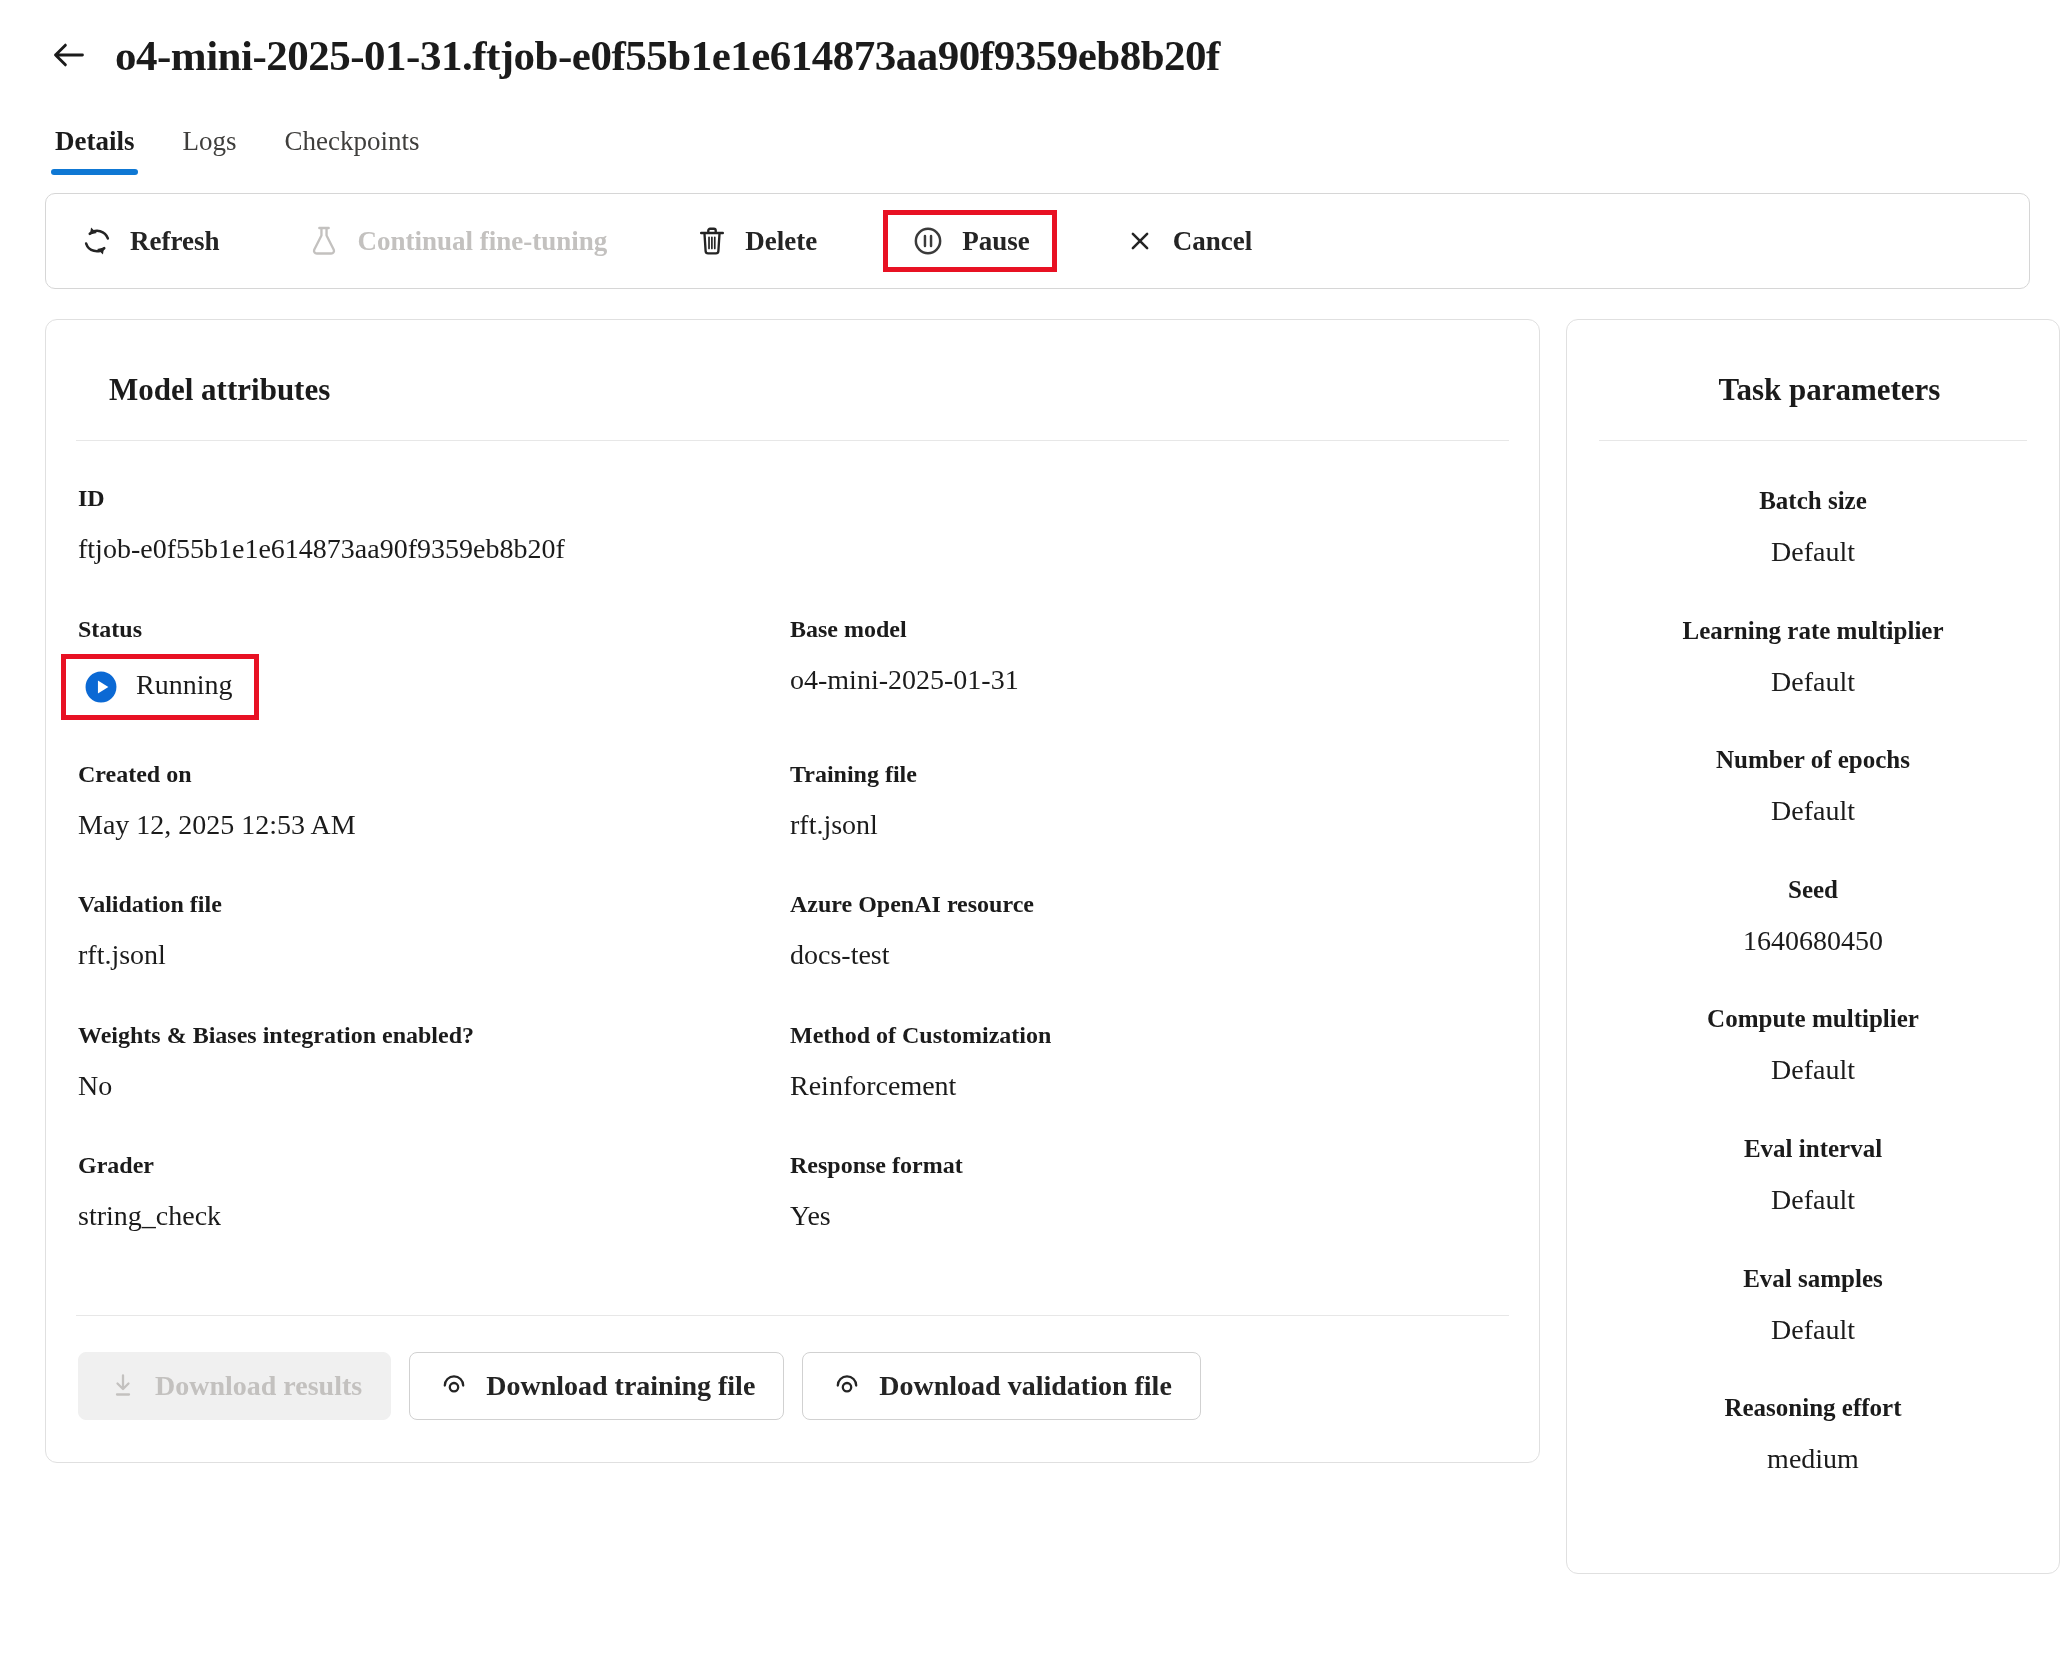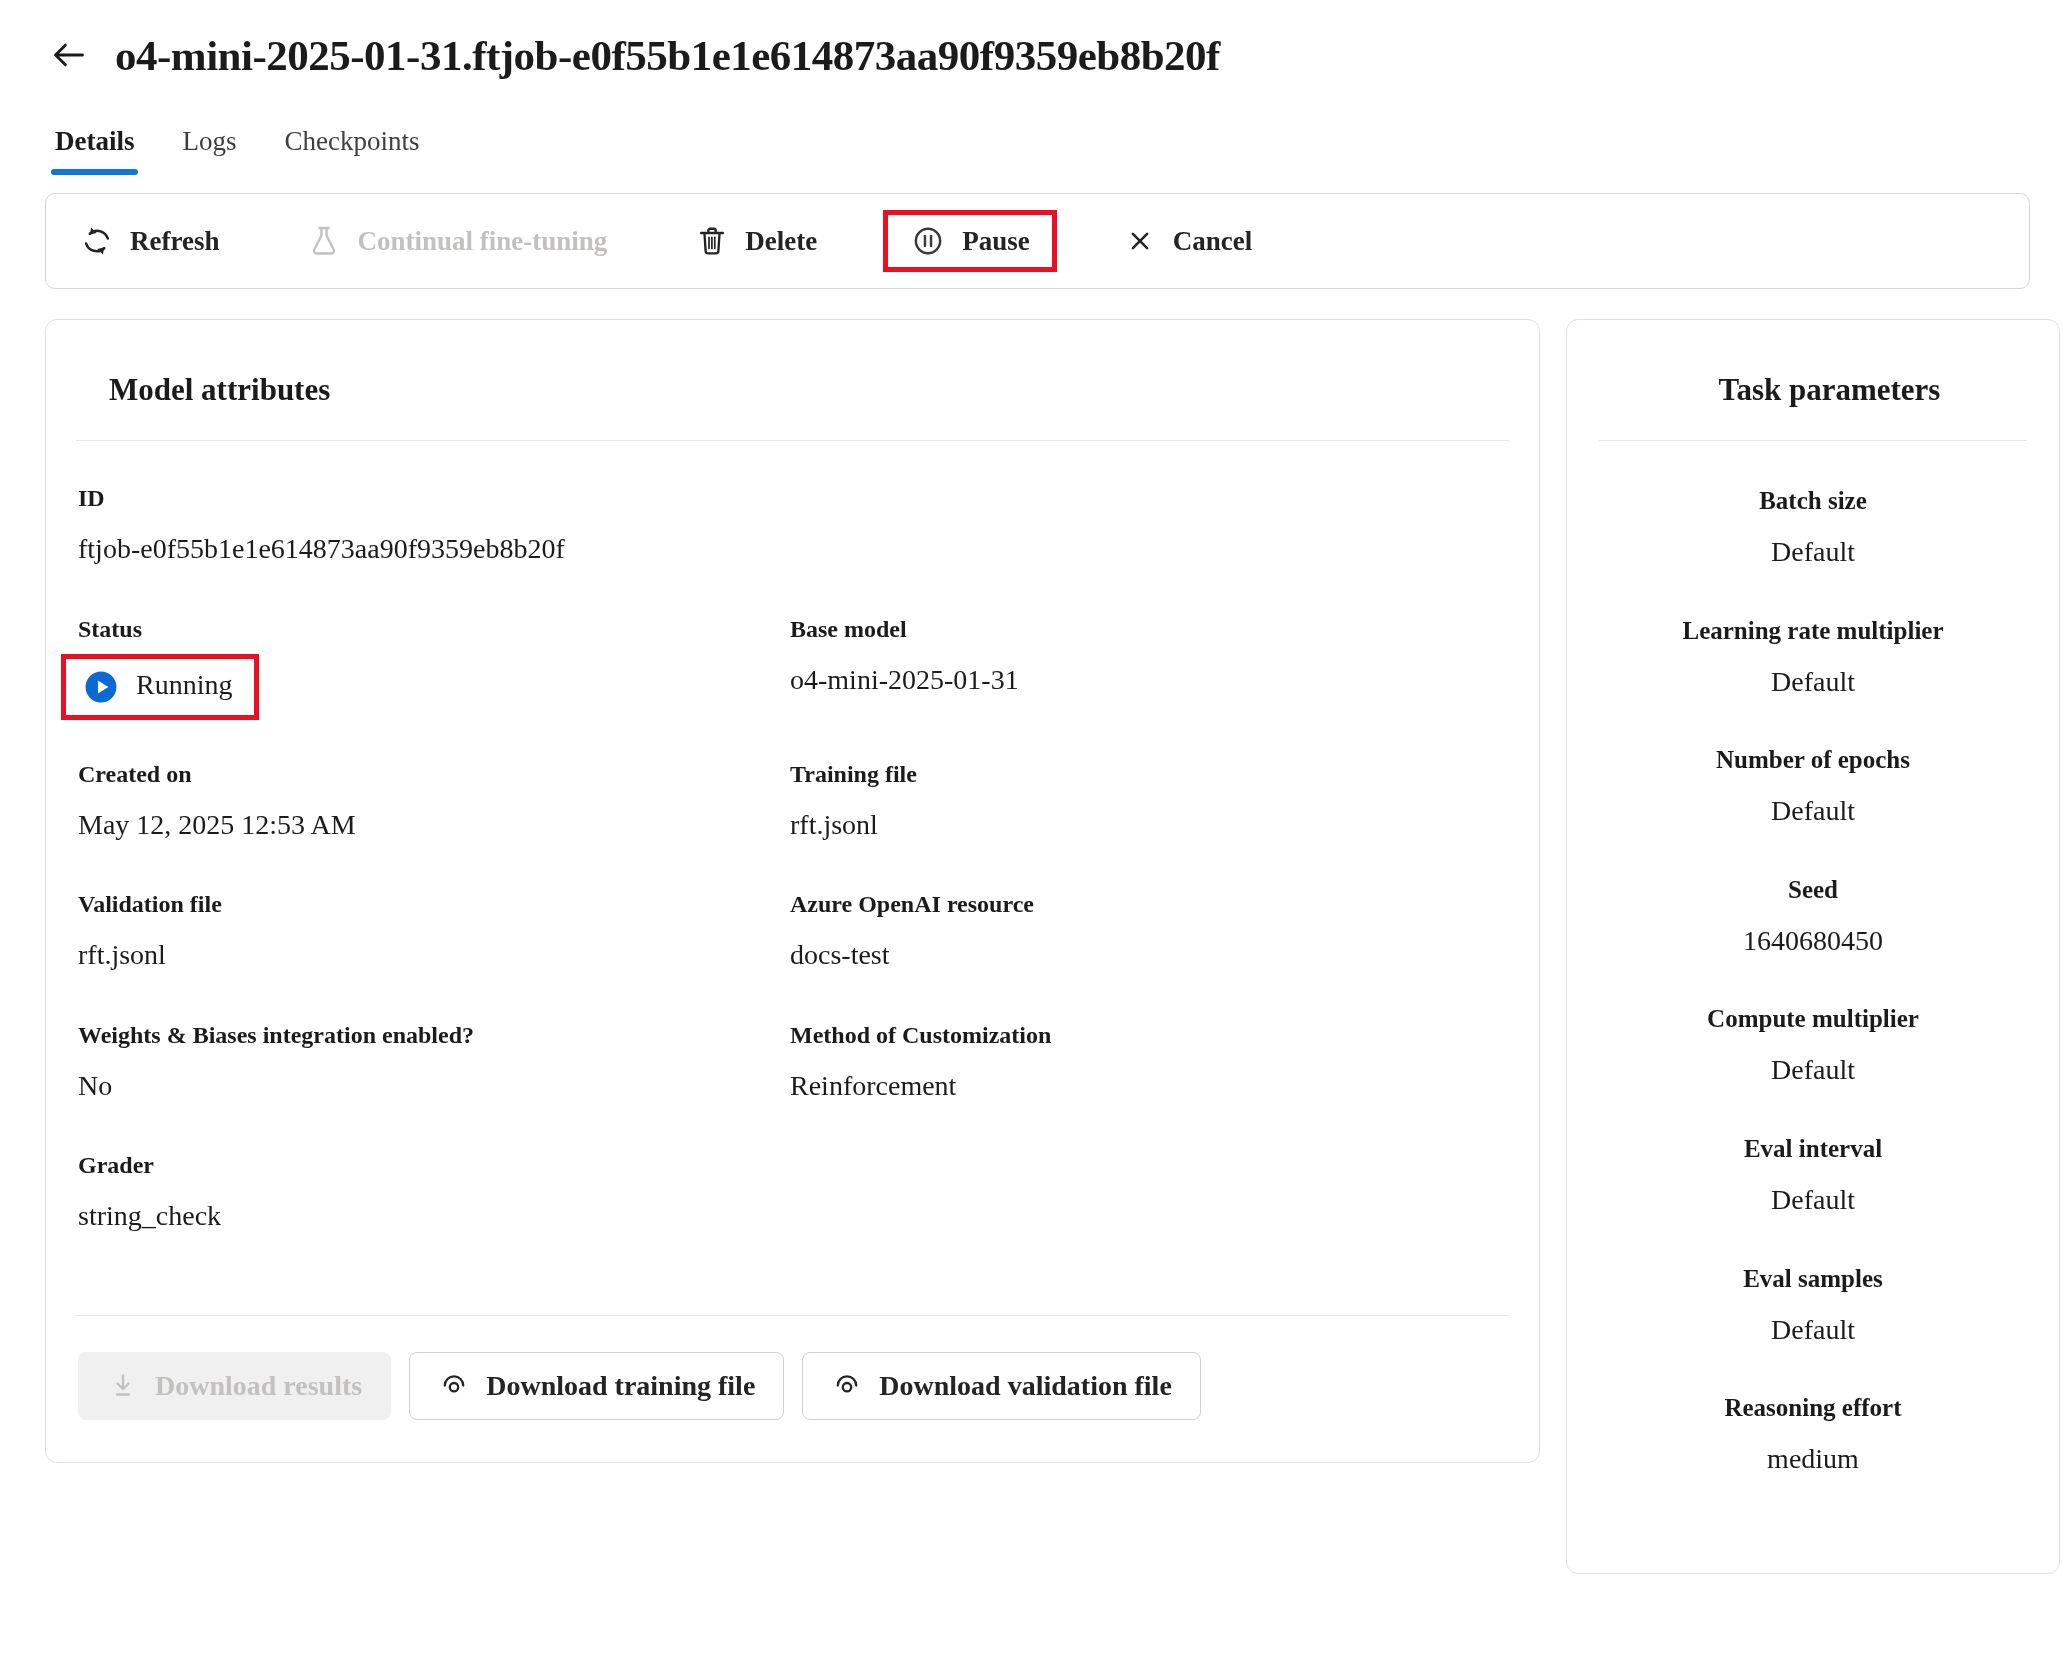--- a/index.html
+++ b/index.html
@@ -189,20 +189,24 @@
         <div class="field">
           <div class="label">Method of Customization</div>
           <div class="value">Reinforcement</div>
         </div>
 
         <div class="field">
           <div class="label">Grader</div>
           <div class="value">string_check</div>
         </div>
 
+        <div class="field">
+          <div class="label">Response format</div>
+          <div class="value">Yes</div>
+        </div>
       </div>
 
       <hr class="divider">
 
       <div class="btn-row">
         <button class="btn disabled">
           <svg width="32" height="32" viewBox="0 0 32 32">
             <path d="M16 5.5 v13 M10.5 13.5 L16 19 l5.5 -5.5 M10 24.5 h12" fill="none" stroke="#c3c1bf" stroke-width="2.3" stroke-linecap="round" stroke-linejoin="round"></path>
           </svg>
           <span>Download results</span>

